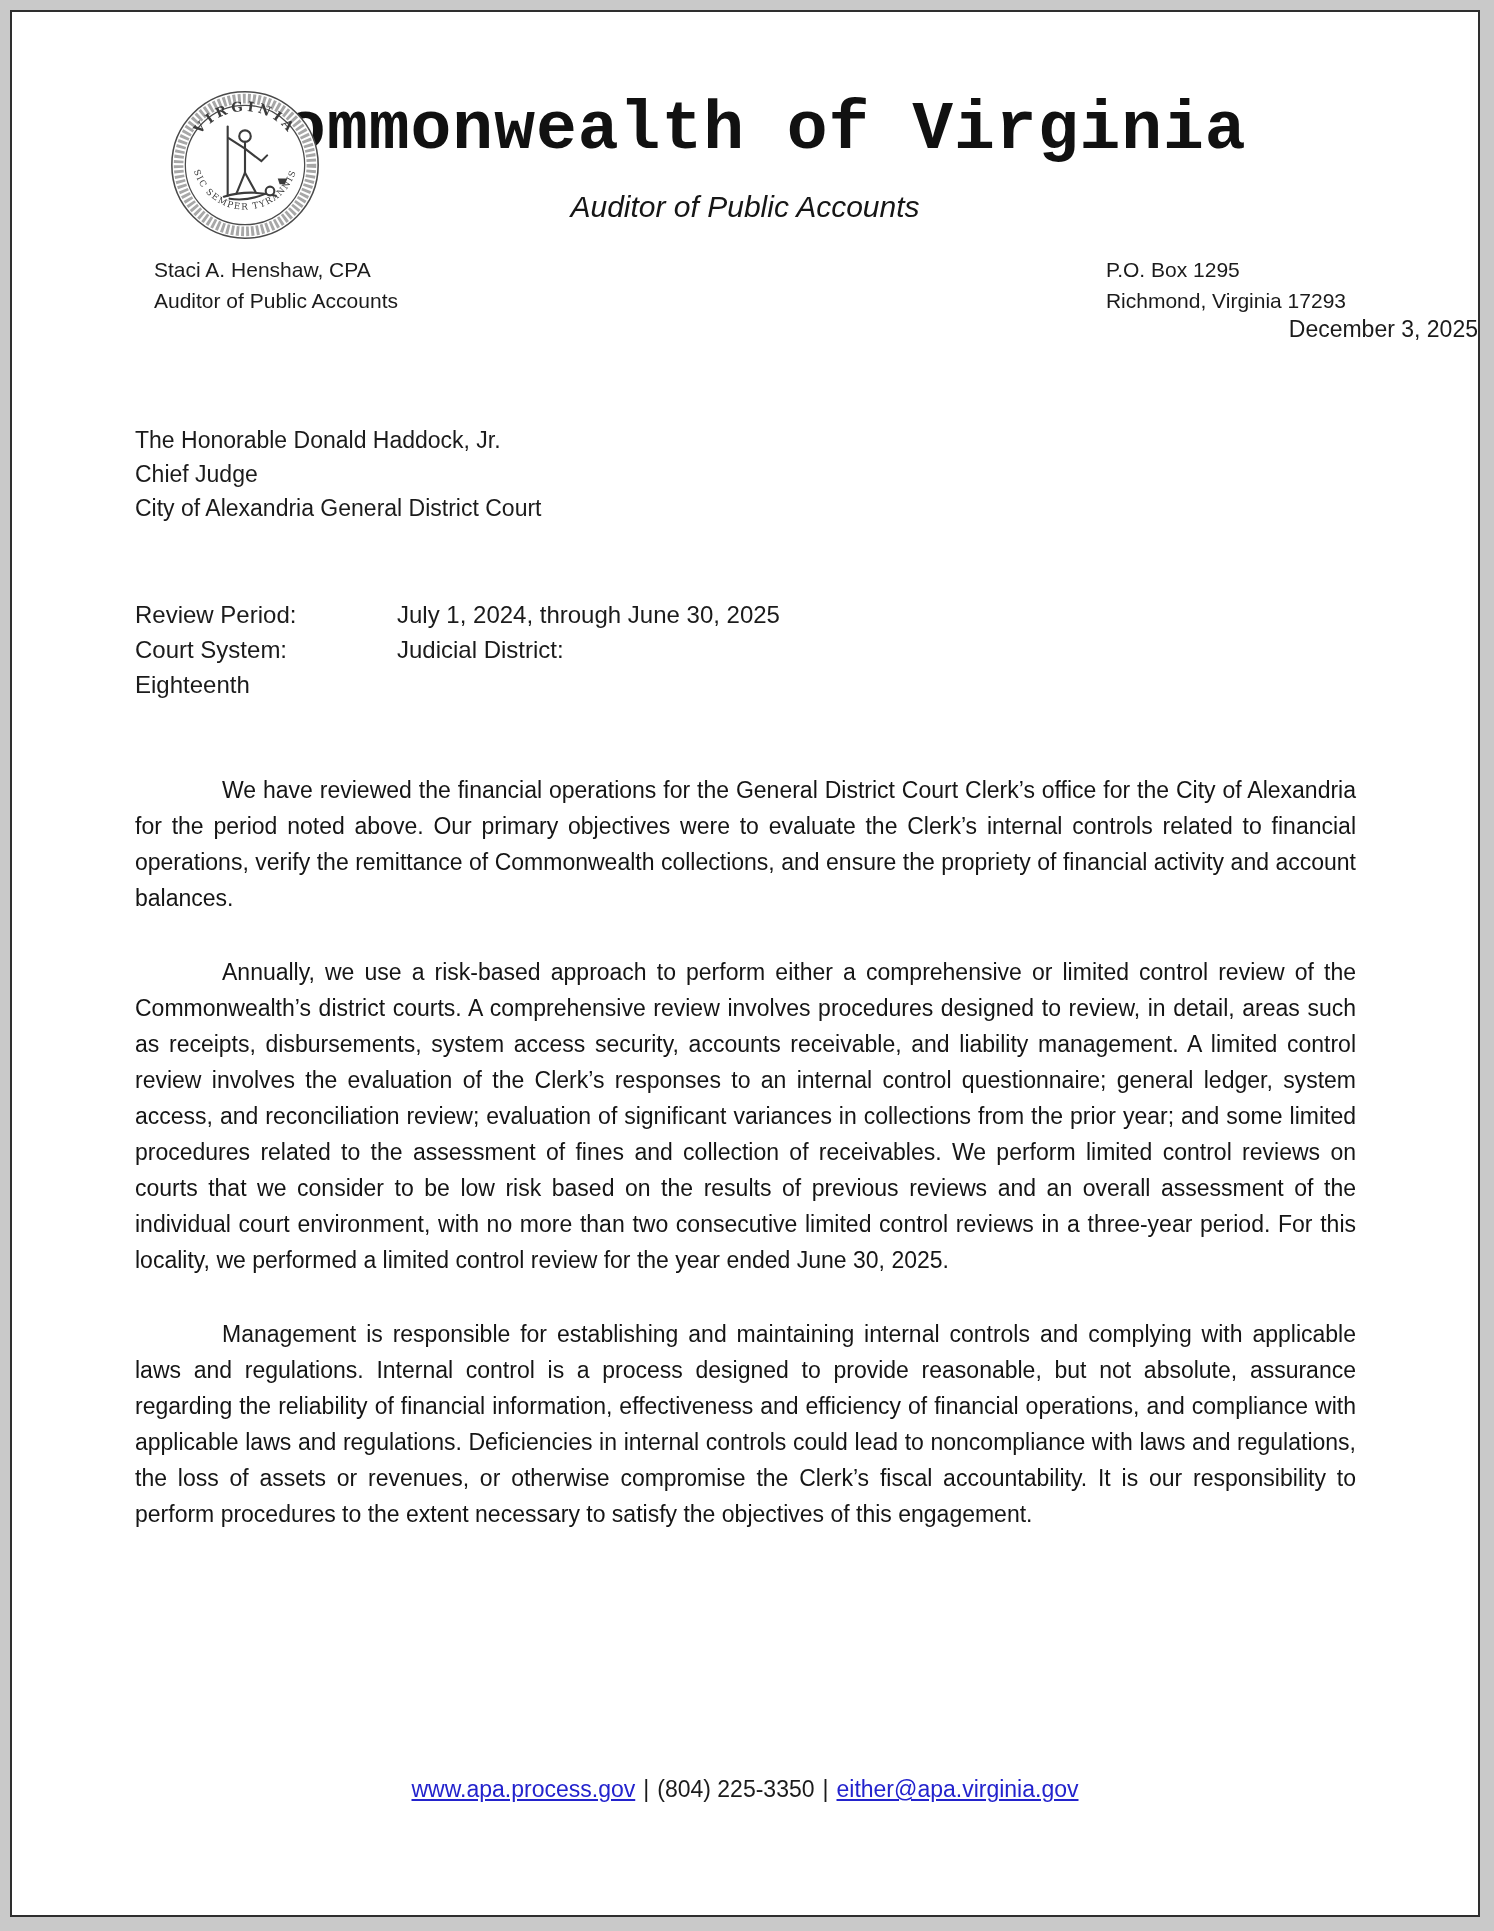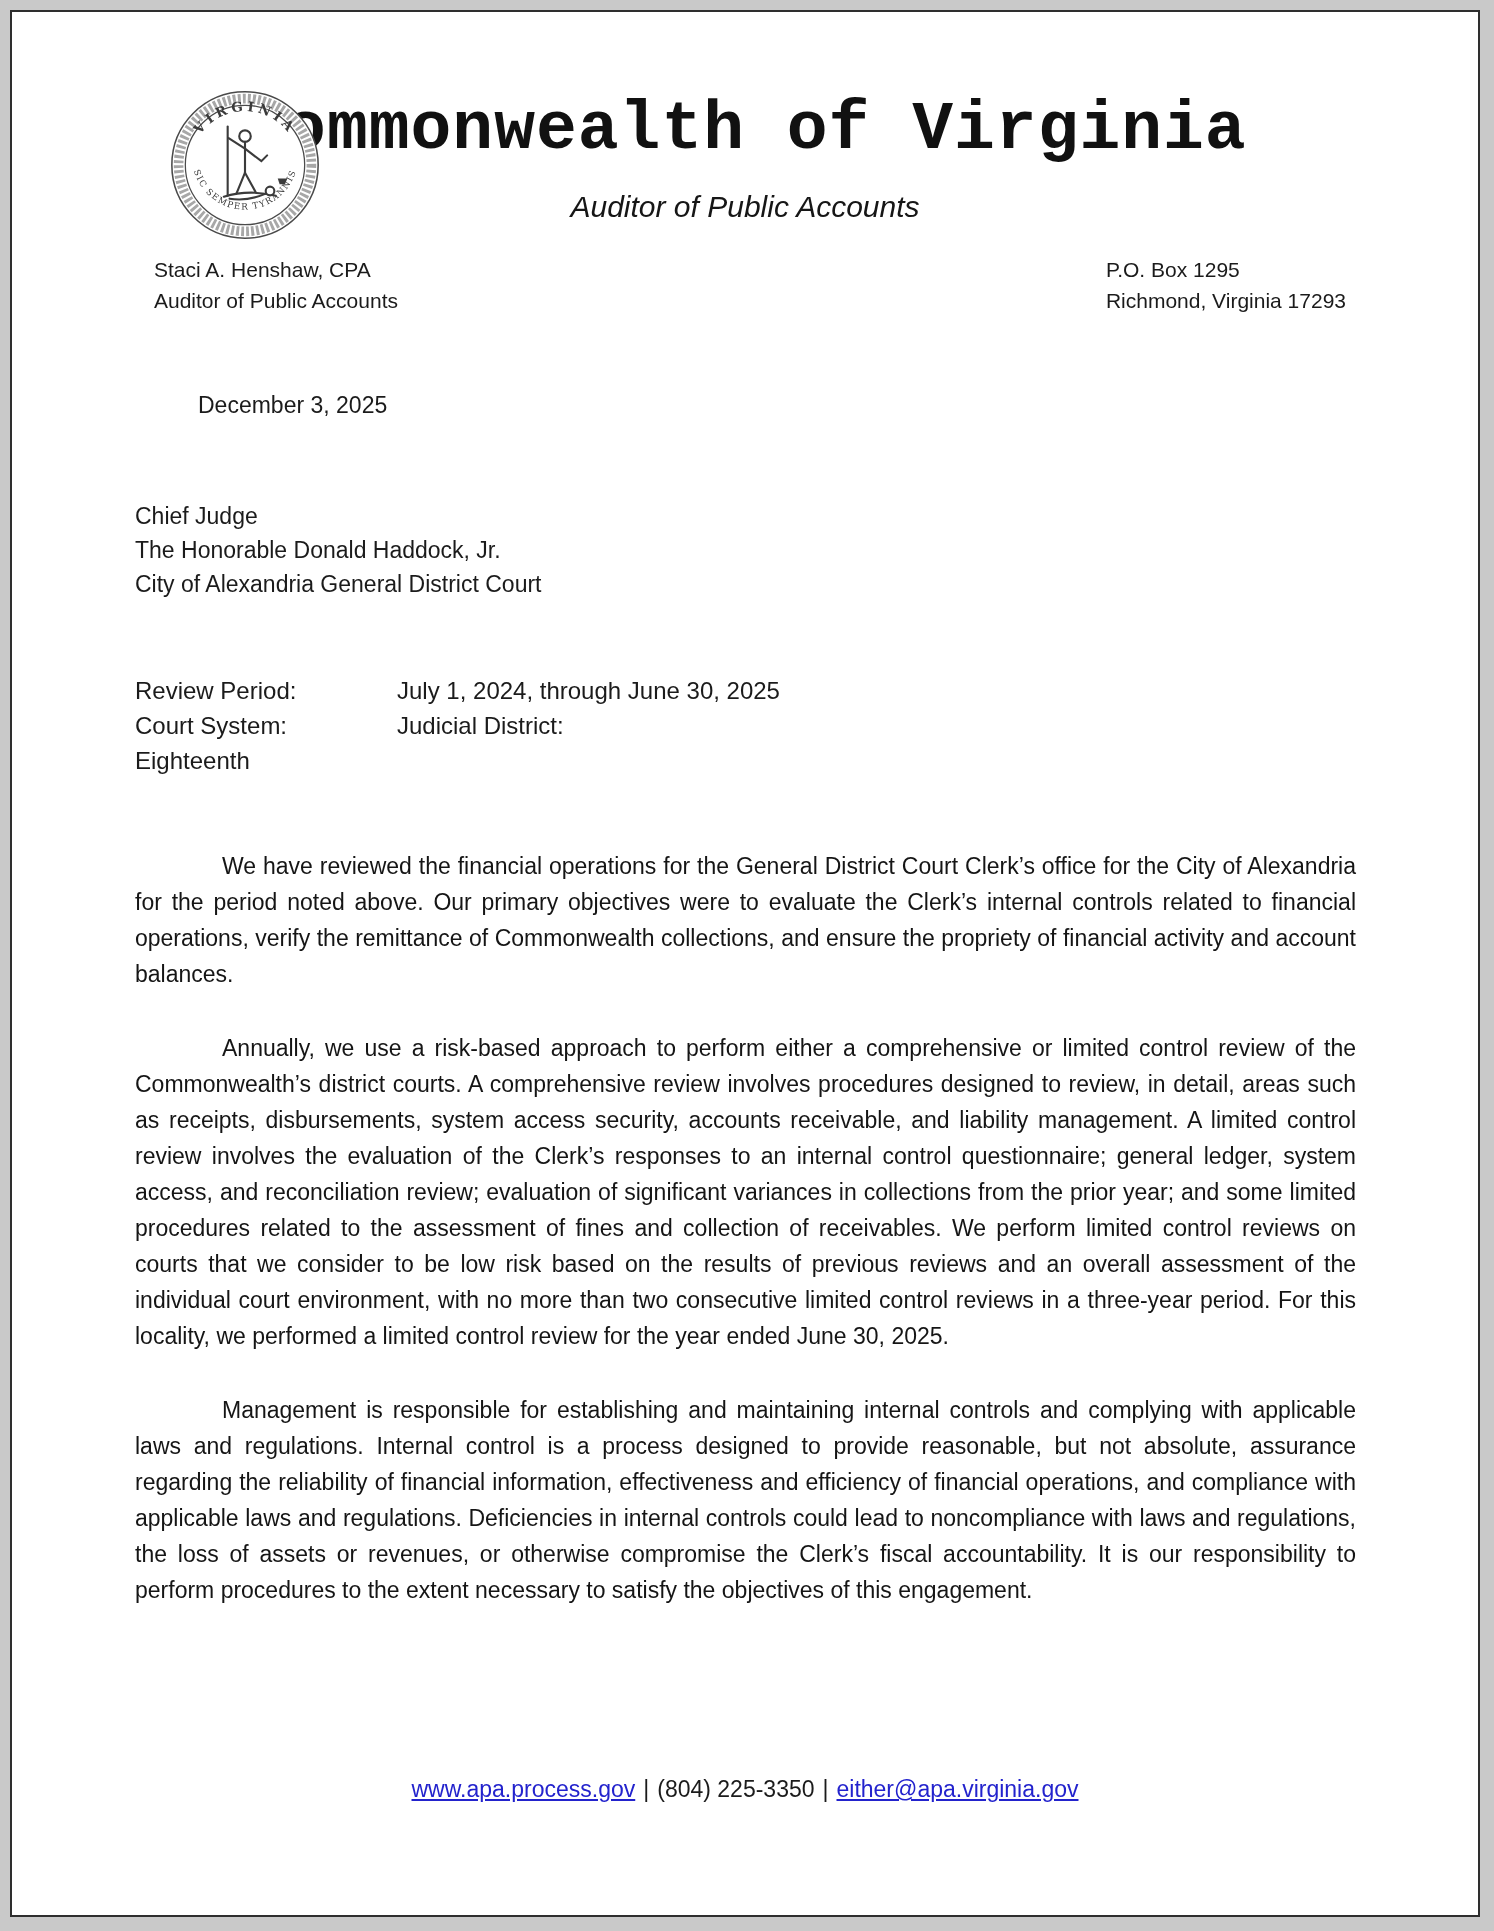--- a/index.html
+++ b/index.html
@@ -47,22 +47,21 @@
     display: flex;
     justify-content: space-between;
     padding: 0 132px 0 142px;
     margin-top: 28px;
     font-size: 21px;
     line-height: 31px;
   }
   .contact-right { text-align: left; }
   
   .date-line {
-    margin-top: 76px;
-    text-align: left;
+    text-align: right;
     padding-left: 186px;
     font-size: 23px;
   }
   .recipient {
     margin: 80px 0 0 123px;
     font-size: 23px;
     line-height: 34px;
   }
   .details {
     display: grid;
@@ -145,22 +144,22 @@
     </div>
     <div class="contact-right">
       <div>P.O. Box 1295</div>
       <div>Richmond, Virginia 17293</div>
     </div>
   </div>
 
   <div class="date-line">December 3, 2025</div>
 
   <div class="recipient">
+    <div>The Honorable Donald Haddock, Jr.</div>
     <div>Chief Judge</div>
-    <div>The Honorable Donald Haddock, Jr.</div>
     <div>City of Alexandria General District Court</div>
   </div>
 
   <div class="details">
     <div>Review Period:</div>
     <div>July 1, 2024, through June 30, 2025</div>
     <div>Court System:</div>
     <div>Judicial District:</div>
     <div>Eighteenth</div>
   </div>

